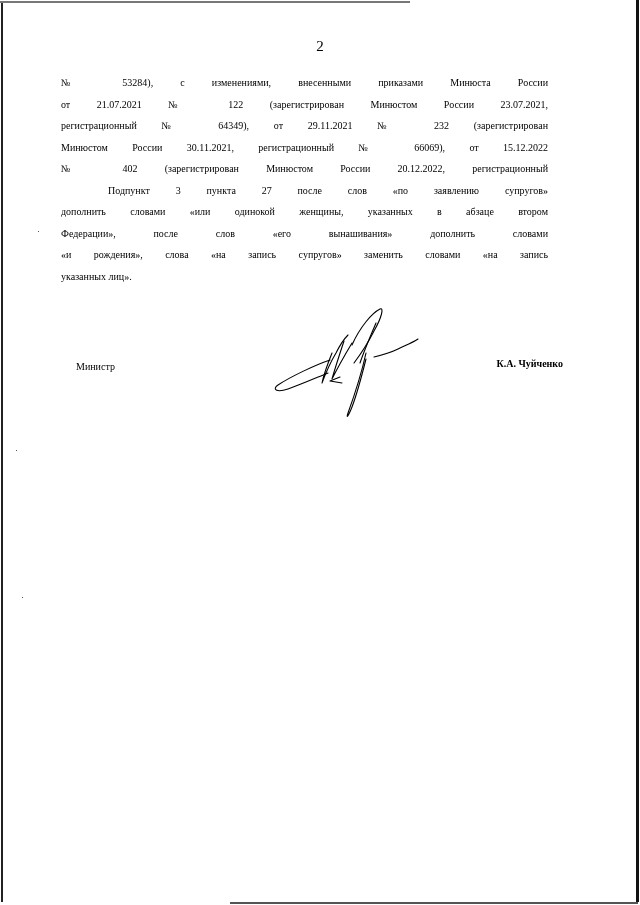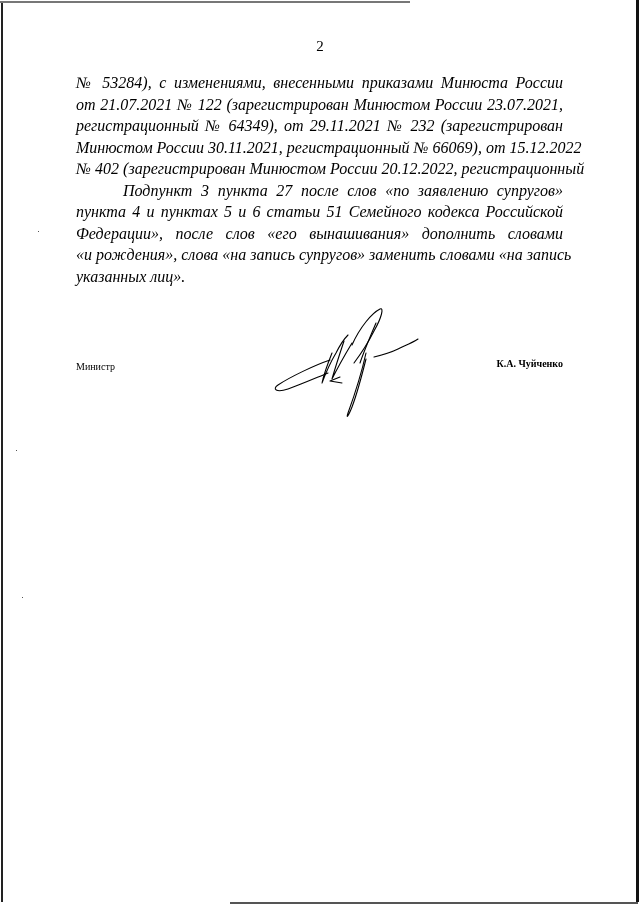--- a/index.html
+++ b/index.html
@@ -42,26 +42,25 @@
     .page-number {
       position: absolute;
       top: 38px;
       left: 0;
       width: 640px;
       text-align: center;
       font-size: 15px;
     }
     .body-text {
       position: absolute;
-      left: 76px;
+      left: 61px;
       top: 72px;
       width: 487px;
-      font-size: 16px;
+      font-size: 10px;
       line-height: 21.5px;
-      font-style: italic;
     }
     .body-text p {
       margin: 0;
       text-align: justify;
       text-align-last: left;
     }
     .line {
       display: block;
       text-align: justify;
       text-align-last: justify;
@@ -119,21 +118,21 @@
 <div class="body-text">
   <p>
     <span class="line">№ 53284), с изменениями, внесенными приказами Минюста России</span>
     <span class="line">от 21.07.2021 № 122 (зарегистрирован Минюстом России 23.07.2021,</span>
     <span class="line">регистрационный № 64349), от 29.11.2021 № 232 (зарегистрирован</span>
     <span class="line">Минюстом России 30.11.2021, регистрационный № 66069), от 15.12.2022</span>
     <span class="line">№ 402 (зарегистрирован Минюстом России 20.12.2022, регистрационный</span>
   </p>
   <p>
     <span class="line" style="padding-left:47px;">Подпункт 3 пункта 27 после слов «по заявлению супругов»</span>
-    <span class="line">пункта 4 и пунктах 5 и 6 статьи 51 Семейного кодекса Российской</span>
+    <span class="line">дополнить словами «или одинокой женщины, указанных в абзаце втором</span>
     <span class="line">Федерации», после слов «его вынашивания» дополнить словами</span>
     <span class="line">«и рождения», слова «на запись супругов» заменить словами «на запись</span>
     <span class="line last">указанных лиц».</span>
   </p>
 </div>
 
 <div class="sig-block">
   <span class="sig-title">Министр</span>
   <span class="sig-name">К.А. Чуйченко</span>
 </div>

